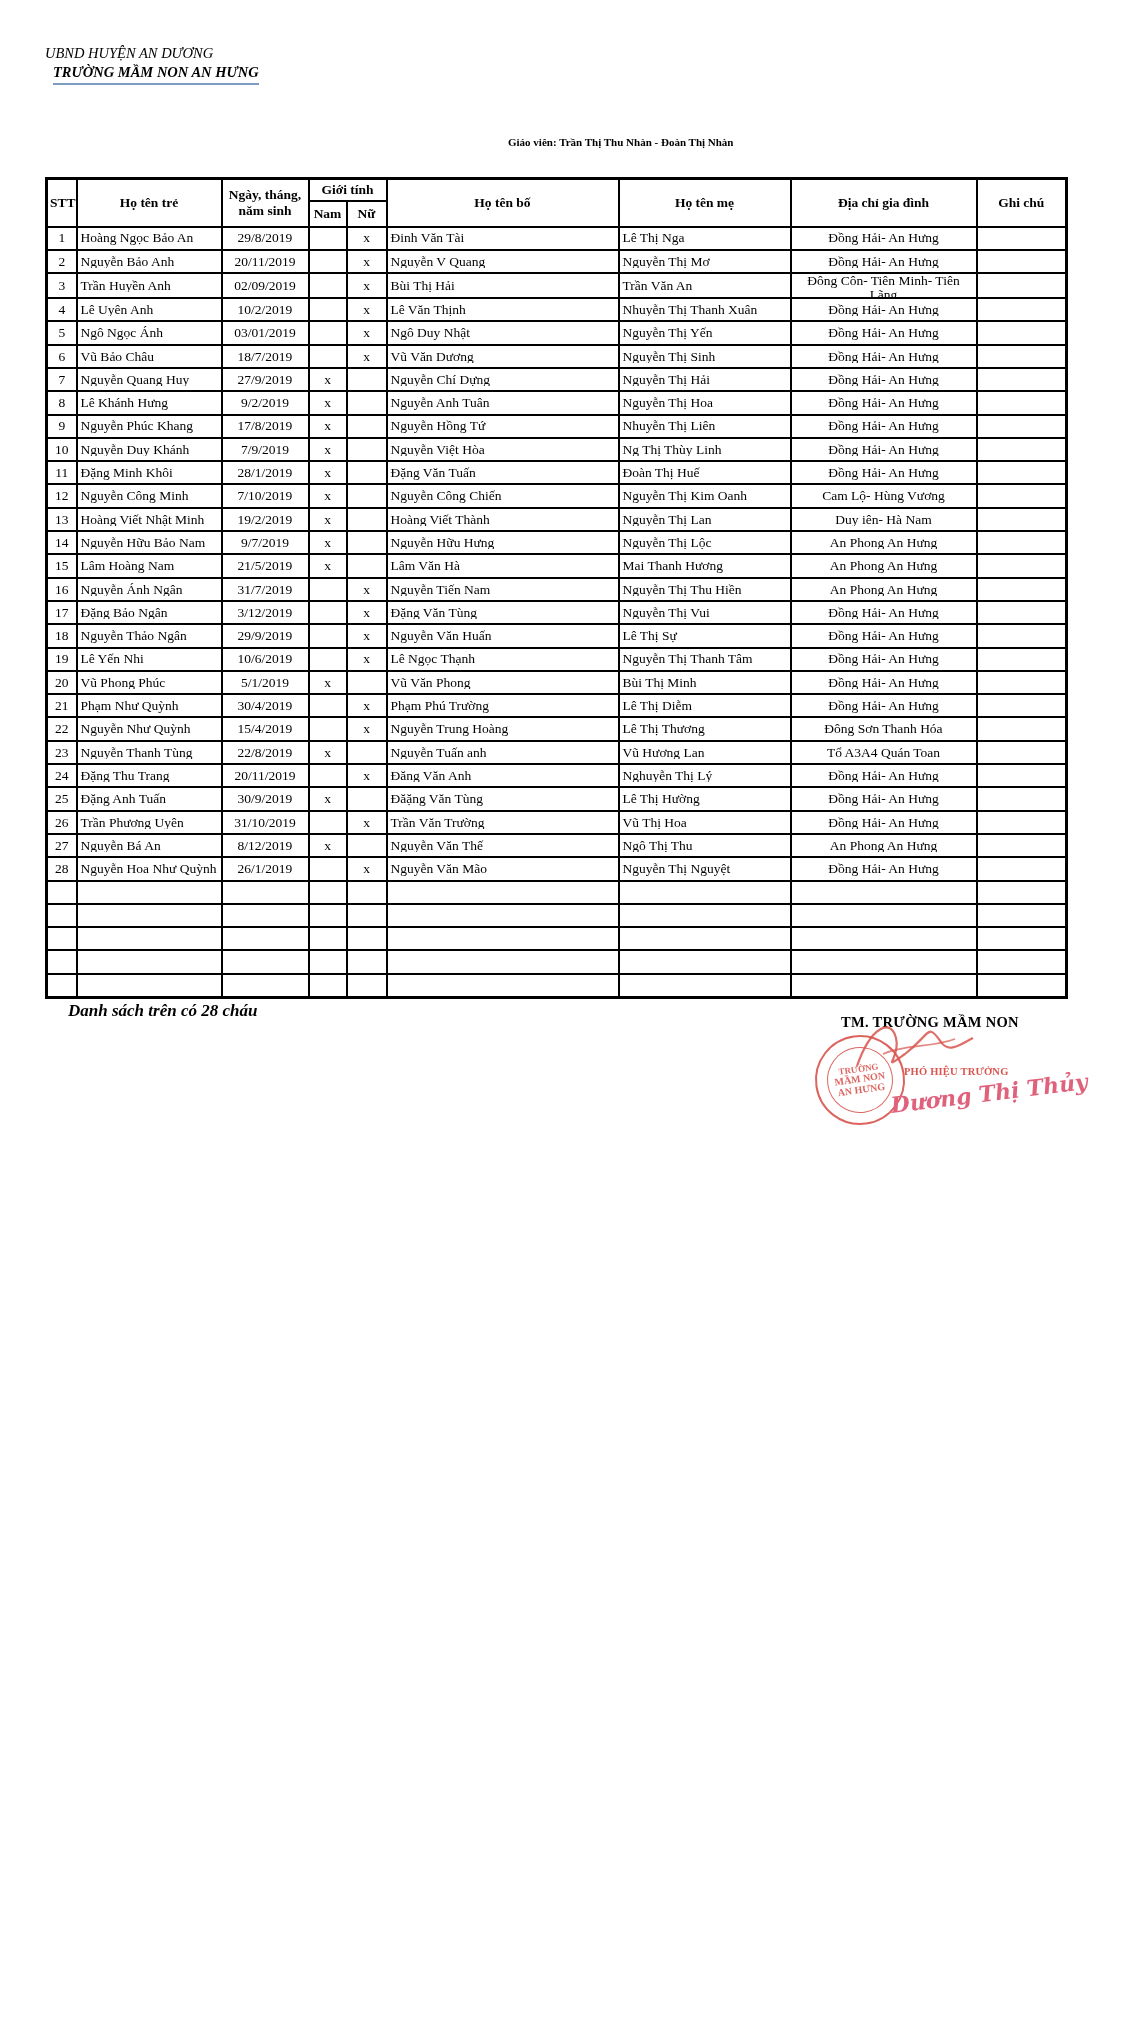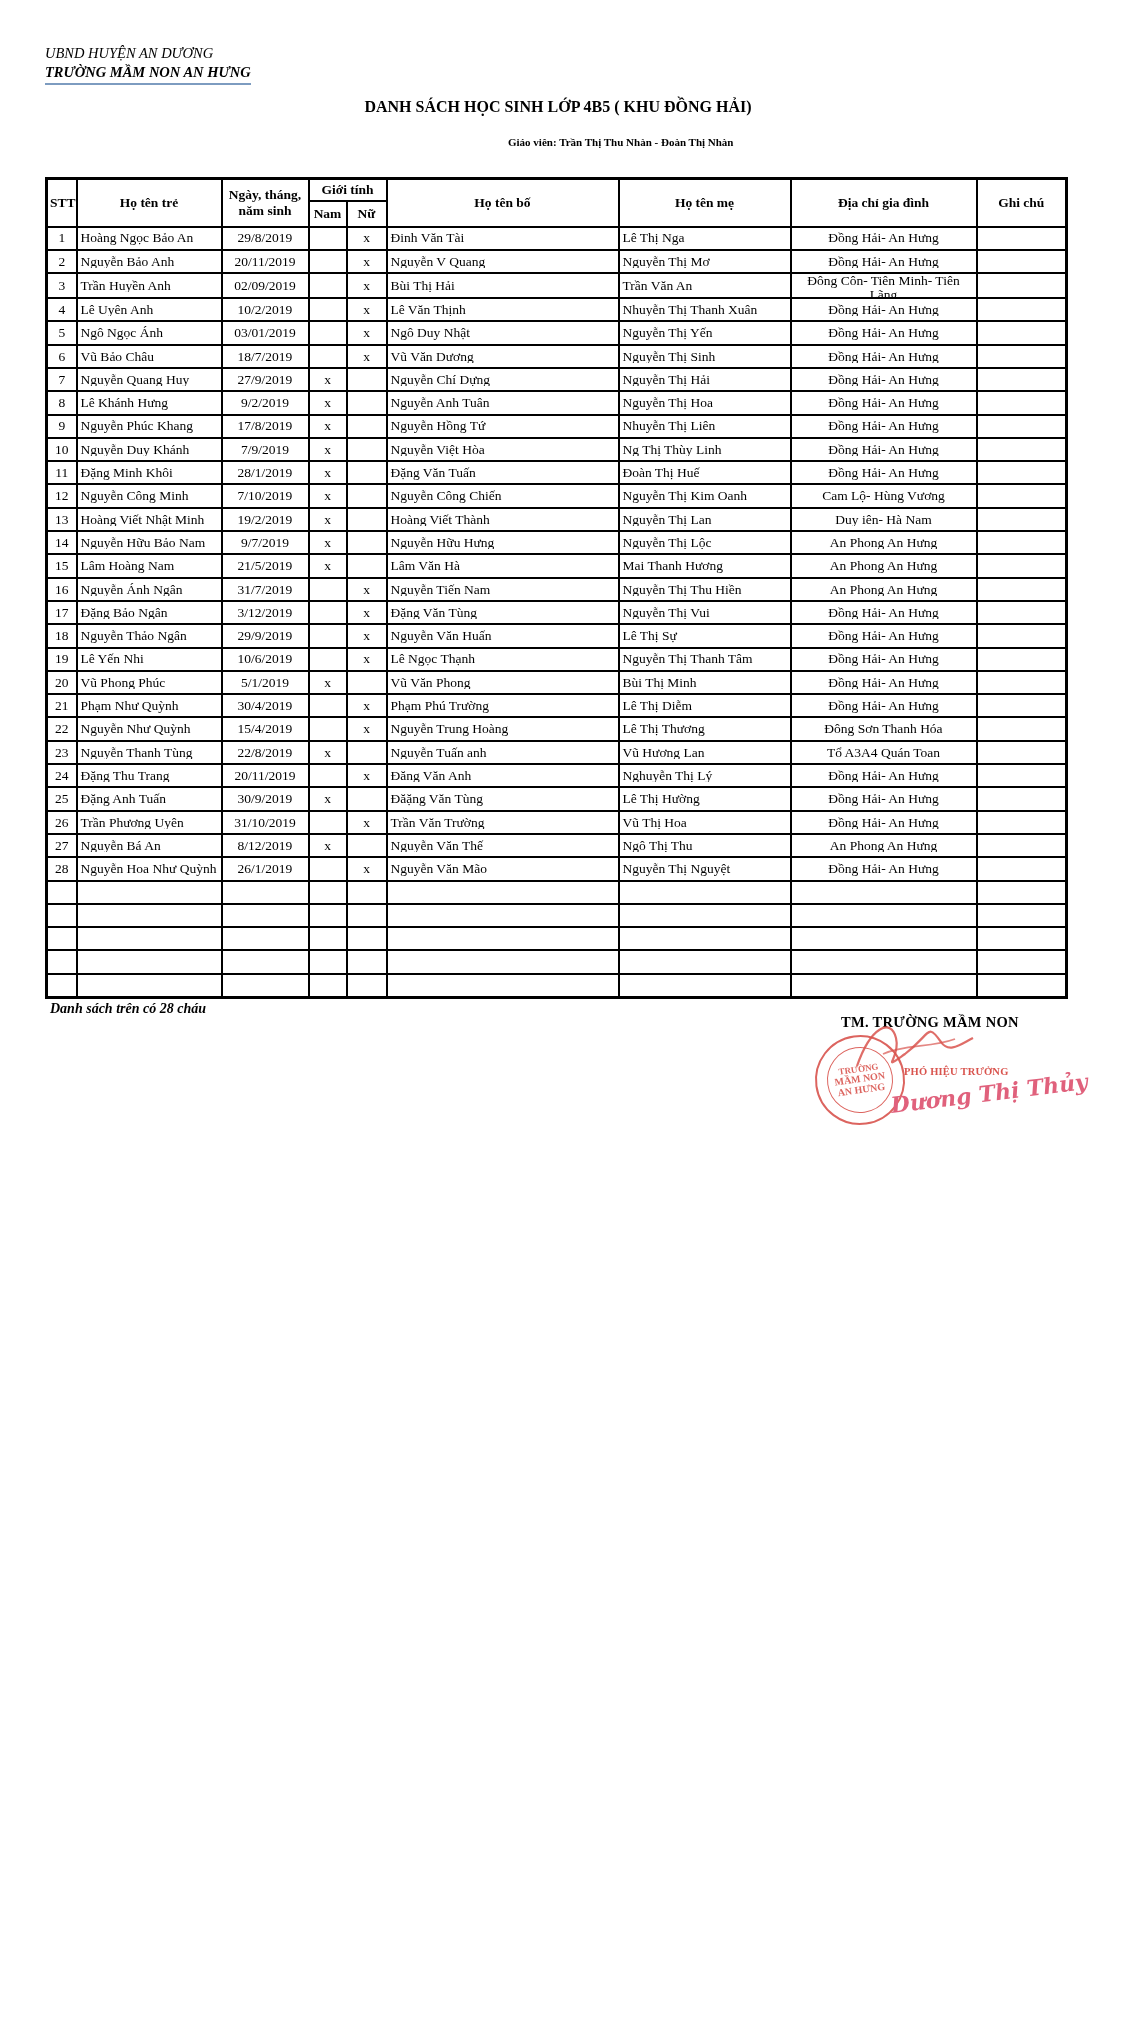--- a/index.html
+++ b/index.html
@@ -5,21 +5,21 @@
   html,body{margin:0;padding:0;}
   body{
     width:1130px;height:2037px;position:relative;background:#ffffff;color:#000;
     font-family:"Liberation Serif","DejaVu Serif",serif;
     -webkit-font-smoothing:antialiased;
   }
   
   .org-block{position:absolute;left:45px;top:44px;width:220px;text-align:left;line-height:1.25;font-style:italic;}
   .org-line1{font-size:14.5px;}
   .org-line2{font-size:14.5px;font-weight:bold;display:inline-block;
-             border-bottom:2px solid var(--underline-color,#7d9cc0);padding-bottom:2px;}
+             border-bottom:2px solid var(--underline-color,#7d9cc0);padding-bottom:2px;margin-left:8px;}
   .title-block{position:absolute;left:0;top:97px;width:1116px;text-align:center;line-height:19px;}
   .title-line1{font-size:16px;font-weight:bold;}
   .title-line2{font-size:15.5px;font-weight:bold;}
   .teacher-line{position:absolute;left:508px;top:136px;font-size:11px;font-weight:bold;}
 
   
   table.students{
     position:absolute;left:45px;top:177px;width:1020px;
     border-collapse:collapse;table-layout:fixed;
     border:3px solid #000;
@@ -31,21 +31,21 @@
   table.students thead th{font-weight:bold;text-align:center;line-height:1.15;padding:1px 2px;}
   thead tr.tier1{height:22px;}
   thead tr.tier2{height:26px;}
   tbody tr{height:23.3px;}
   .cellwrap{line-height:1.0;max-height:23px;overflow:hidden;padding:0 3px;}
   td.col-stt .cellwrap,td.col-dob .cellwrap,td.col-male .cellwrap,
   td.col-female .cellwrap,td.col-address .cellwrap,td.col-note .cellwrap{text-align:center;}
   td.col-name .cellwrap,td.col-father .cellwrap,td.col-mother .cellwrap{text-align:left;}
 
   
-  .footer-summary{position:absolute;left:50px;top:1001px;font-size:14px;font-weight:bold;font-style:italic;}
+  .footer-summary{position:absolute;left:68px;top:1001px;font-size:17px;font-weight:bold;font-style:italic;}
   .sign-title{position:absolute;left:833px;top:1014px;font-size:14.5px;font-weight:bold;letter-spacing:.3px;margin-left:8px;}
   .stamp-group{position:absolute;left:780px;top:1020px;width:280px;height:115px;}
   .stamp-circle{
     position:absolute;left:35px;top:15px;width:86px;height:86px;border-radius:50%;
     border:2.5px solid var(--stamp-color,#d9544e);opacity:.9;
     display:flex;align-items:center;justify-content:center;transform:rotate(-8deg);
   }
   .stamp-inner{
     width:64px;height:64px;border-radius:50%;border:1.5px solid var(--stamp-color,#d9544e);
     display:flex;flex-direction:column;align-items:center;justify-content:center;
@@ -67,21 +67,20 @@
 </style>
 </head>
 <body style="--stamp-color: #d9544e; --sig-color: #e0617c; --underline-color: #7d9cc0;">
 
 <div class="org-block">
   <div class="org-line1">UBND HUYỆN AN DƯƠNG</div>
   <div><span class="org-line2">TRƯỜNG MẦM NON AN HƯNG</span></div>
 </div>
 
 <div class="title-block">
-  <div class="title-line1">DANH SÁCH HỌC SINH LỚP 4B5 ( KHU ĐỒNG HẢI)</div>
 </div>
 
 <div class="teacher-line">Giáo viên: Trần Thị Thu Nhàn - Đoàn Thị Nhàn</div>
 
 <table class="students">
   <colgroup>
     <col style="width:30px">
       <col style="width:145px">
       <col style="width:87px">
     <col style="width:38px">

